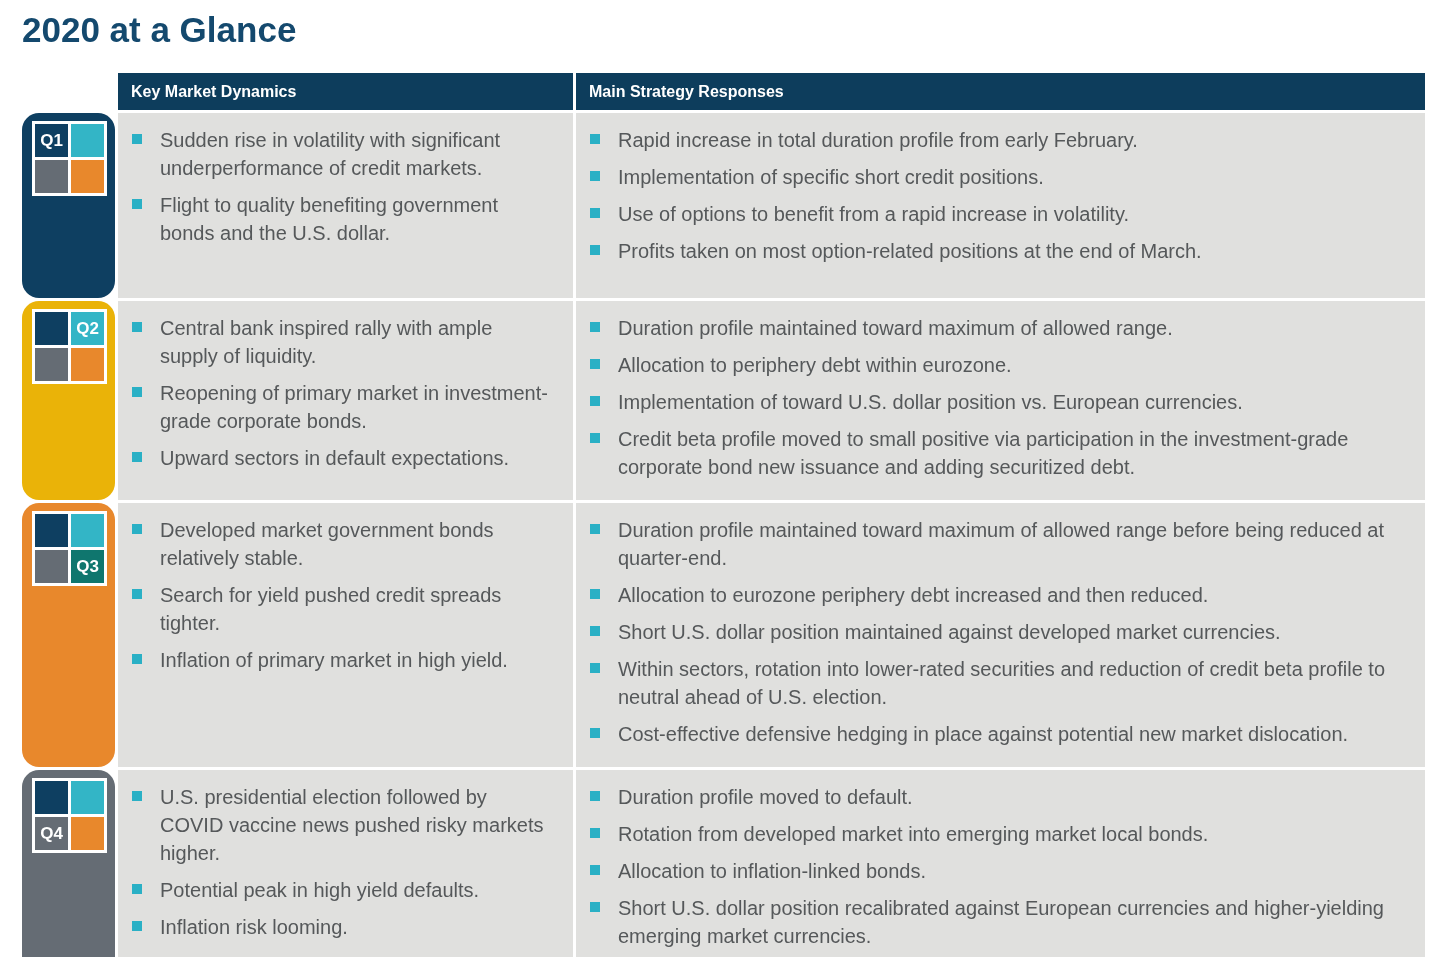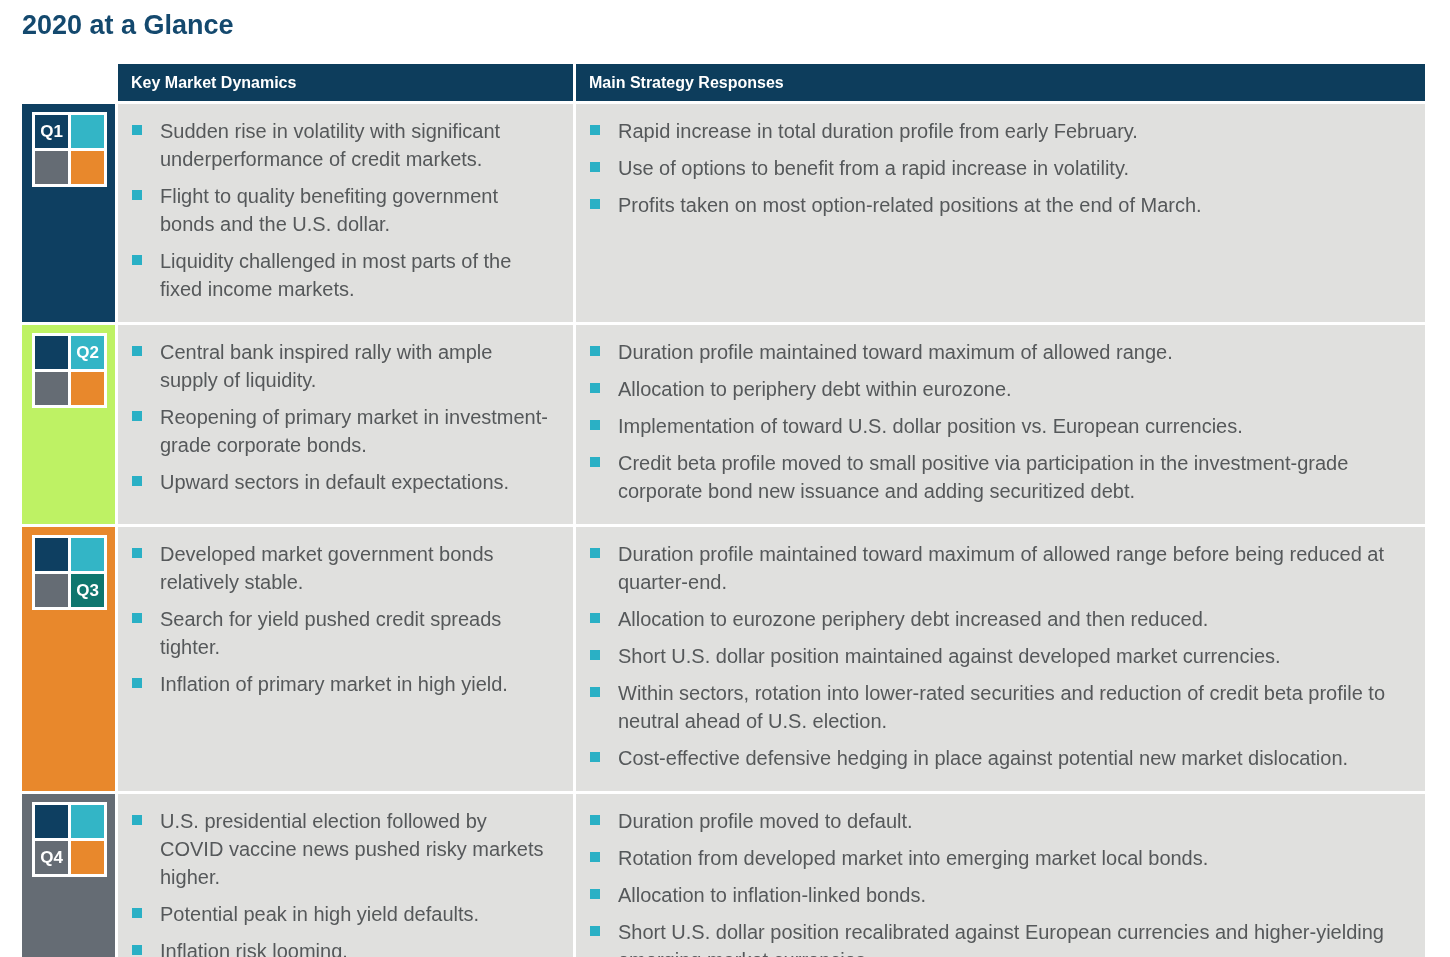--- a/index.html
+++ b/index.html
@@ -16,21 +16,21 @@
   }
   *{box-sizing:border-box;}
   html,body{margin:0;padding:0;}
   body{
     width:1450px;height:957px;background:#ffffff;overflow:hidden;
     font-family:"Liberation Sans","DejaVu Sans",sans-serif;
   }
   .page{padding:10px 25px 0 22px;}
   h1.page-title{
     margin:0 0 23px 0;
-    font-size:27px;font-weight:bold;color:var(--title-text);
+    font-size:35px;font-weight:bold;color:var(--title-text);
     letter-spacing:0;
   }
   .glance-table{width:1403px;}
   .header-row,.quarter-row{
     display:grid;
     grid-template-columns:93px 455px 849px;
     column-gap:3px;
     margin-bottom:3px;
   }
   .header-spacer{background:transparent;}
@@ -39,20 +39,21 @@
     color:#ffffff;font-weight:bold;font-size:16px;
     height:37px;display:flex;align-items:center;
     padding-left:13px;
   }
   .quarter-row:nth-child(1){min-height:185px;}
   .quarter-row:nth-child(2){min-height:162px;}
   .quarter-row:nth-child(3){min-height:217px;}
   .quarter-row:nth-child(4){min-height:231px;}
   .icon-cell{
     padding:8px 0 0 10px;
+    border-radius:17px;
   }
   .quad-icon{
     width:75px;height:75px;
     display:grid;grid-template-columns:1fr 1fr;grid-template-rows:1fr 1fr;
     gap:3px;background:#ffffff;border:3px solid #ffffff;
   }
   .quad{position:relative;display:flex;align-items:center;justify-content:center;}
   .quad-label{
     color:#ffffff;font-weight:bold;font-size:17px;line-height:1;
   }
@@ -97,34 +98,34 @@
               </div>
         <div class="quad quad-tr" style="background: rgb(51, 181, 198);"></div>
         <div class="quad quad-bl" style="background: rgb(101, 108, 116);"></div>
         <div class="quad quad-br" style="background: rgb(232, 136, 44);"></div>
       </div>
     </div>
     <div class="text-cell dynamics-cell">
       <ul>
               <li>Sudden rise in volatility with significant underperformance of credit markets.</li>
               <li>Flight to quality benefiting government bonds and the U.S. dollar.</li>
-              <li>Liquidity challenged in most parts of the fixed income markets.</li>
             </ul>
     </div>
     <div class="text-cell responses-cell">
       <ul>
               <li>Rapid increase in total duration profile from early February.</li>
+              <li>Implementation of specific short credit positions.</li>
               <li>Use of options to benefit from a rapid increase in volatility.</li>
               <li>Profits taken on most option-related positions at the end of March.</li>
             </ul>
     </div>
   </div>
 
   <div class="quarter-row">
-    <div class="icon-cell" style="background: #bef264;">
+    <div class="icon-cell" style="background: #eab308;">
       <div class="quad-icon">
         <div class="quad quad-tl" style="background: rgb(14, 63, 97);"></div>
         <div class="quad quad-tr" style="background: rgb(51, 181, 198);">
                 <span class="quad-label">Q2</span>
               </div>
         <div class="quad quad-bl" style="background: rgb(101, 108, 116);"></div>
         <div class="quad quad-br" style="background: rgb(232, 136, 44);"></div>
       </div>
     </div>
     <div class="text-cell dynamics-cell">

